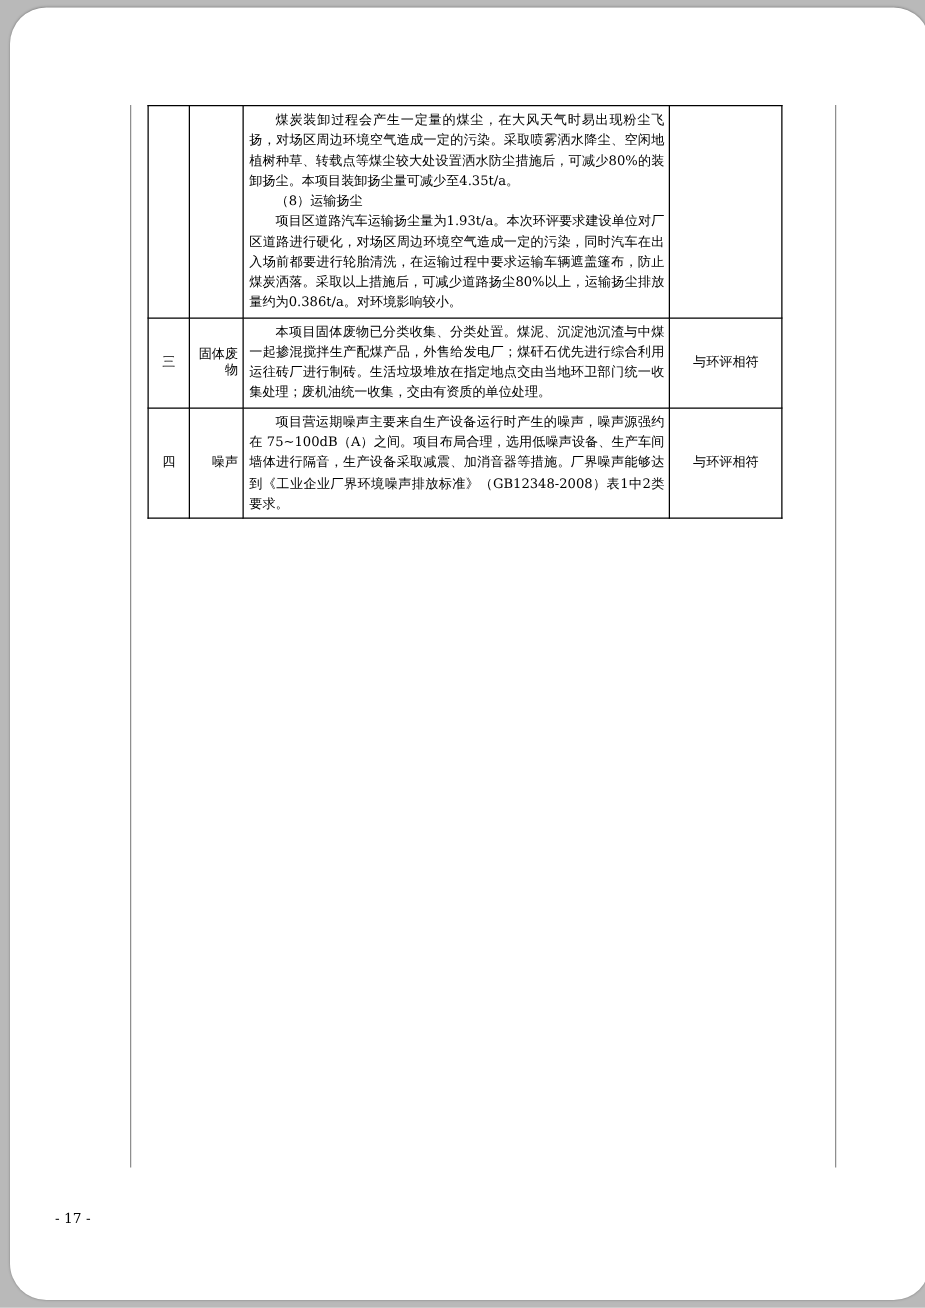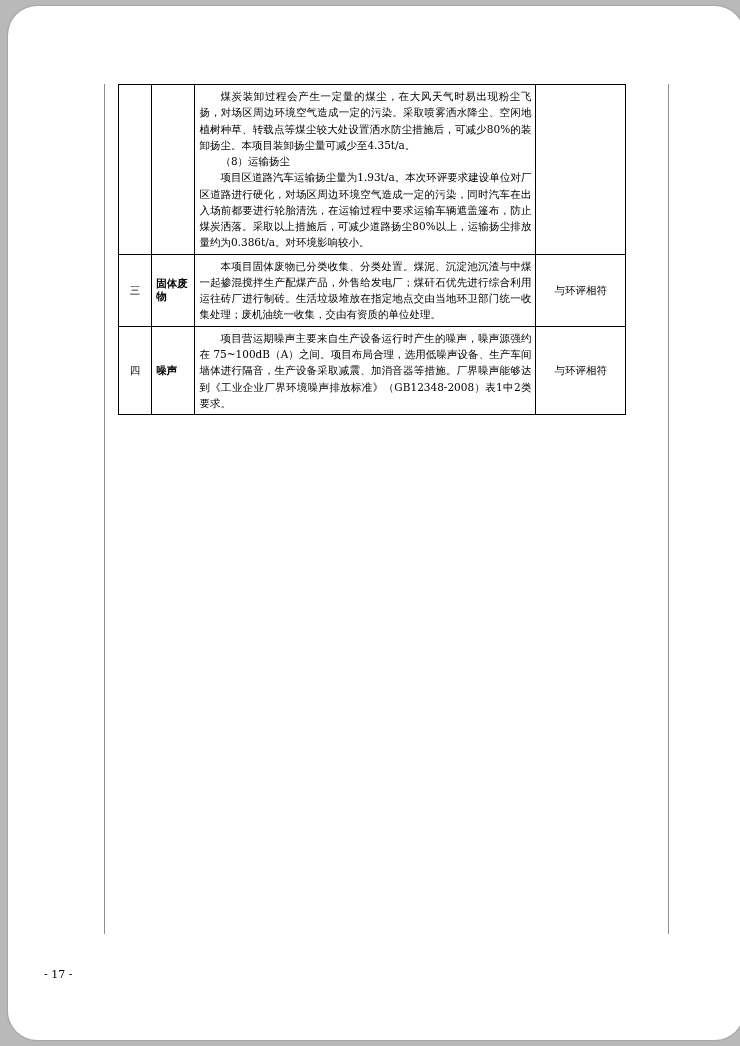--- a/index.html
+++ b/index.html
@@ -45,21 +45,21 @@
   table.doc td {
     border: 1px solid #000000;
     vertical-align: middle;
     font-family: "DejaVu Serif", "Liberation Serif", serif;
     font-size: 10.5px;
     line-height: 1.55;
     color: #000000;
     padding: 3px 4px;
   }
   td.col-idx { width: 24px; text-align: center; }
-  td.col-cat { width: 34px; text-align: left; font-weight: bold; }
+  td.col-cat { width: 34px; text-align: right; }
   td.col-body { width: 330px; text-align: justify; }
   td.col-res { width: 80px; text-align: center; }
 
   .body-text p {
     margin: 0;
     text-align: justify;
     text-justify: inter-ideograph;
   }
   .indent { text-indent: 21px; }
   .cat-label {

